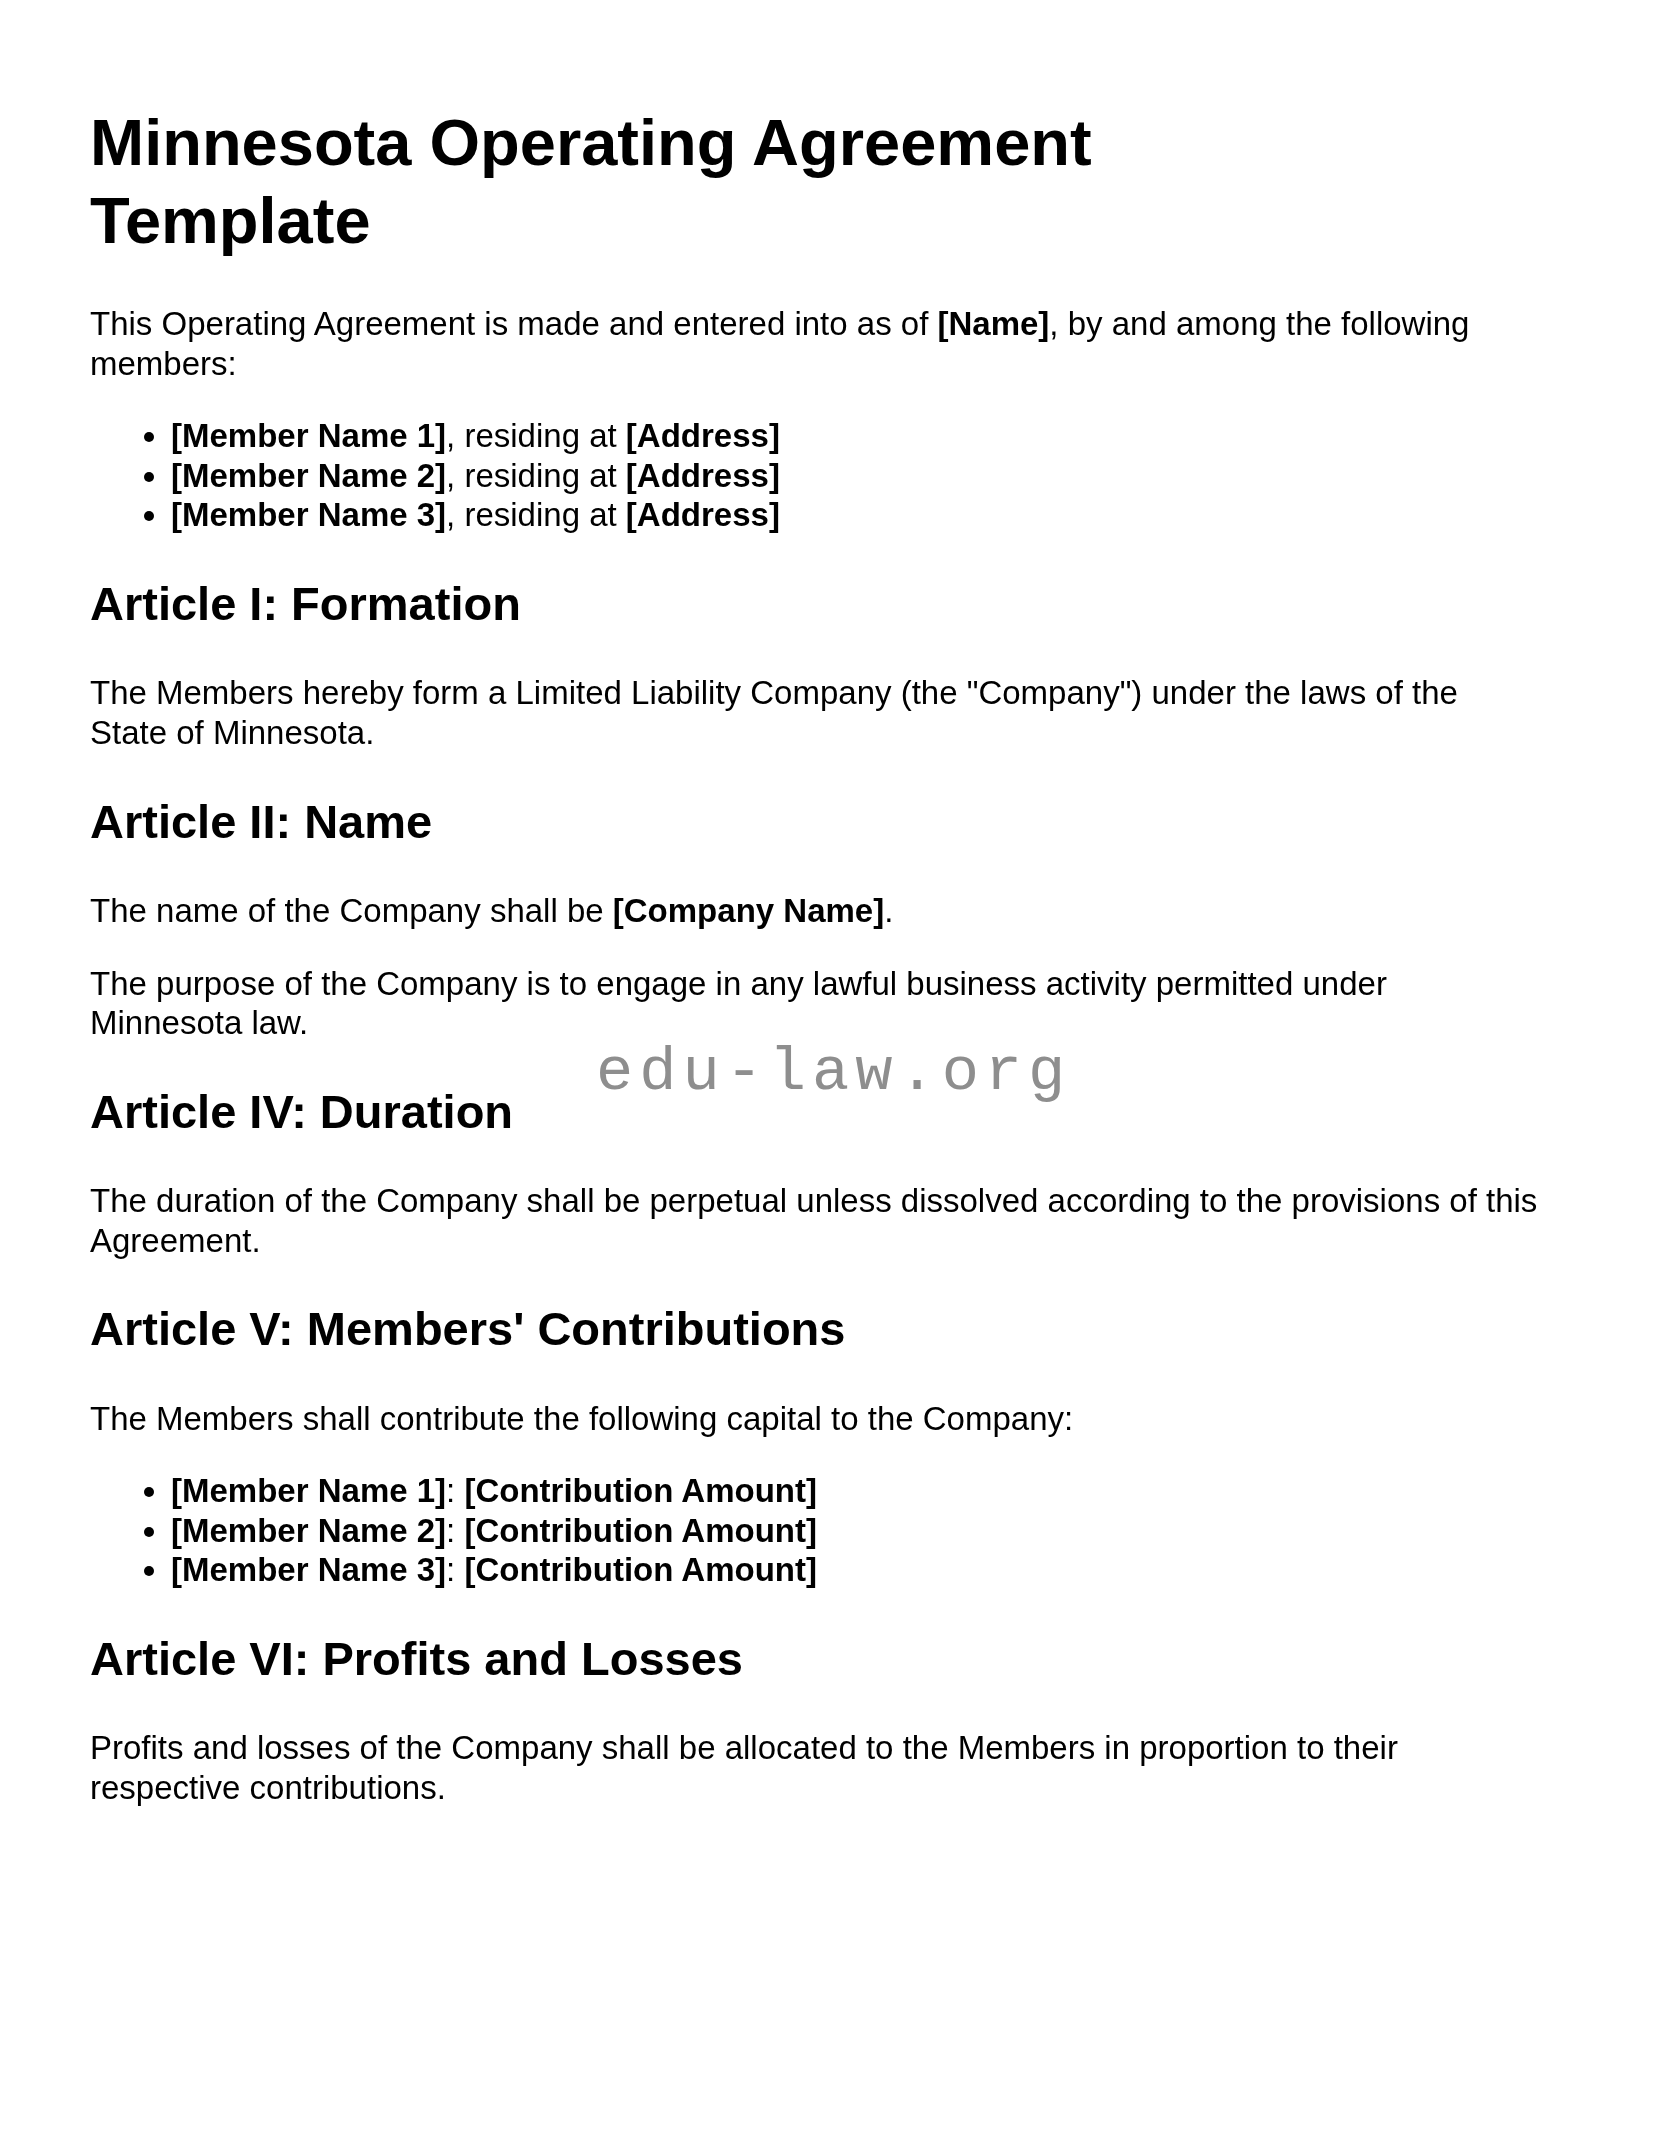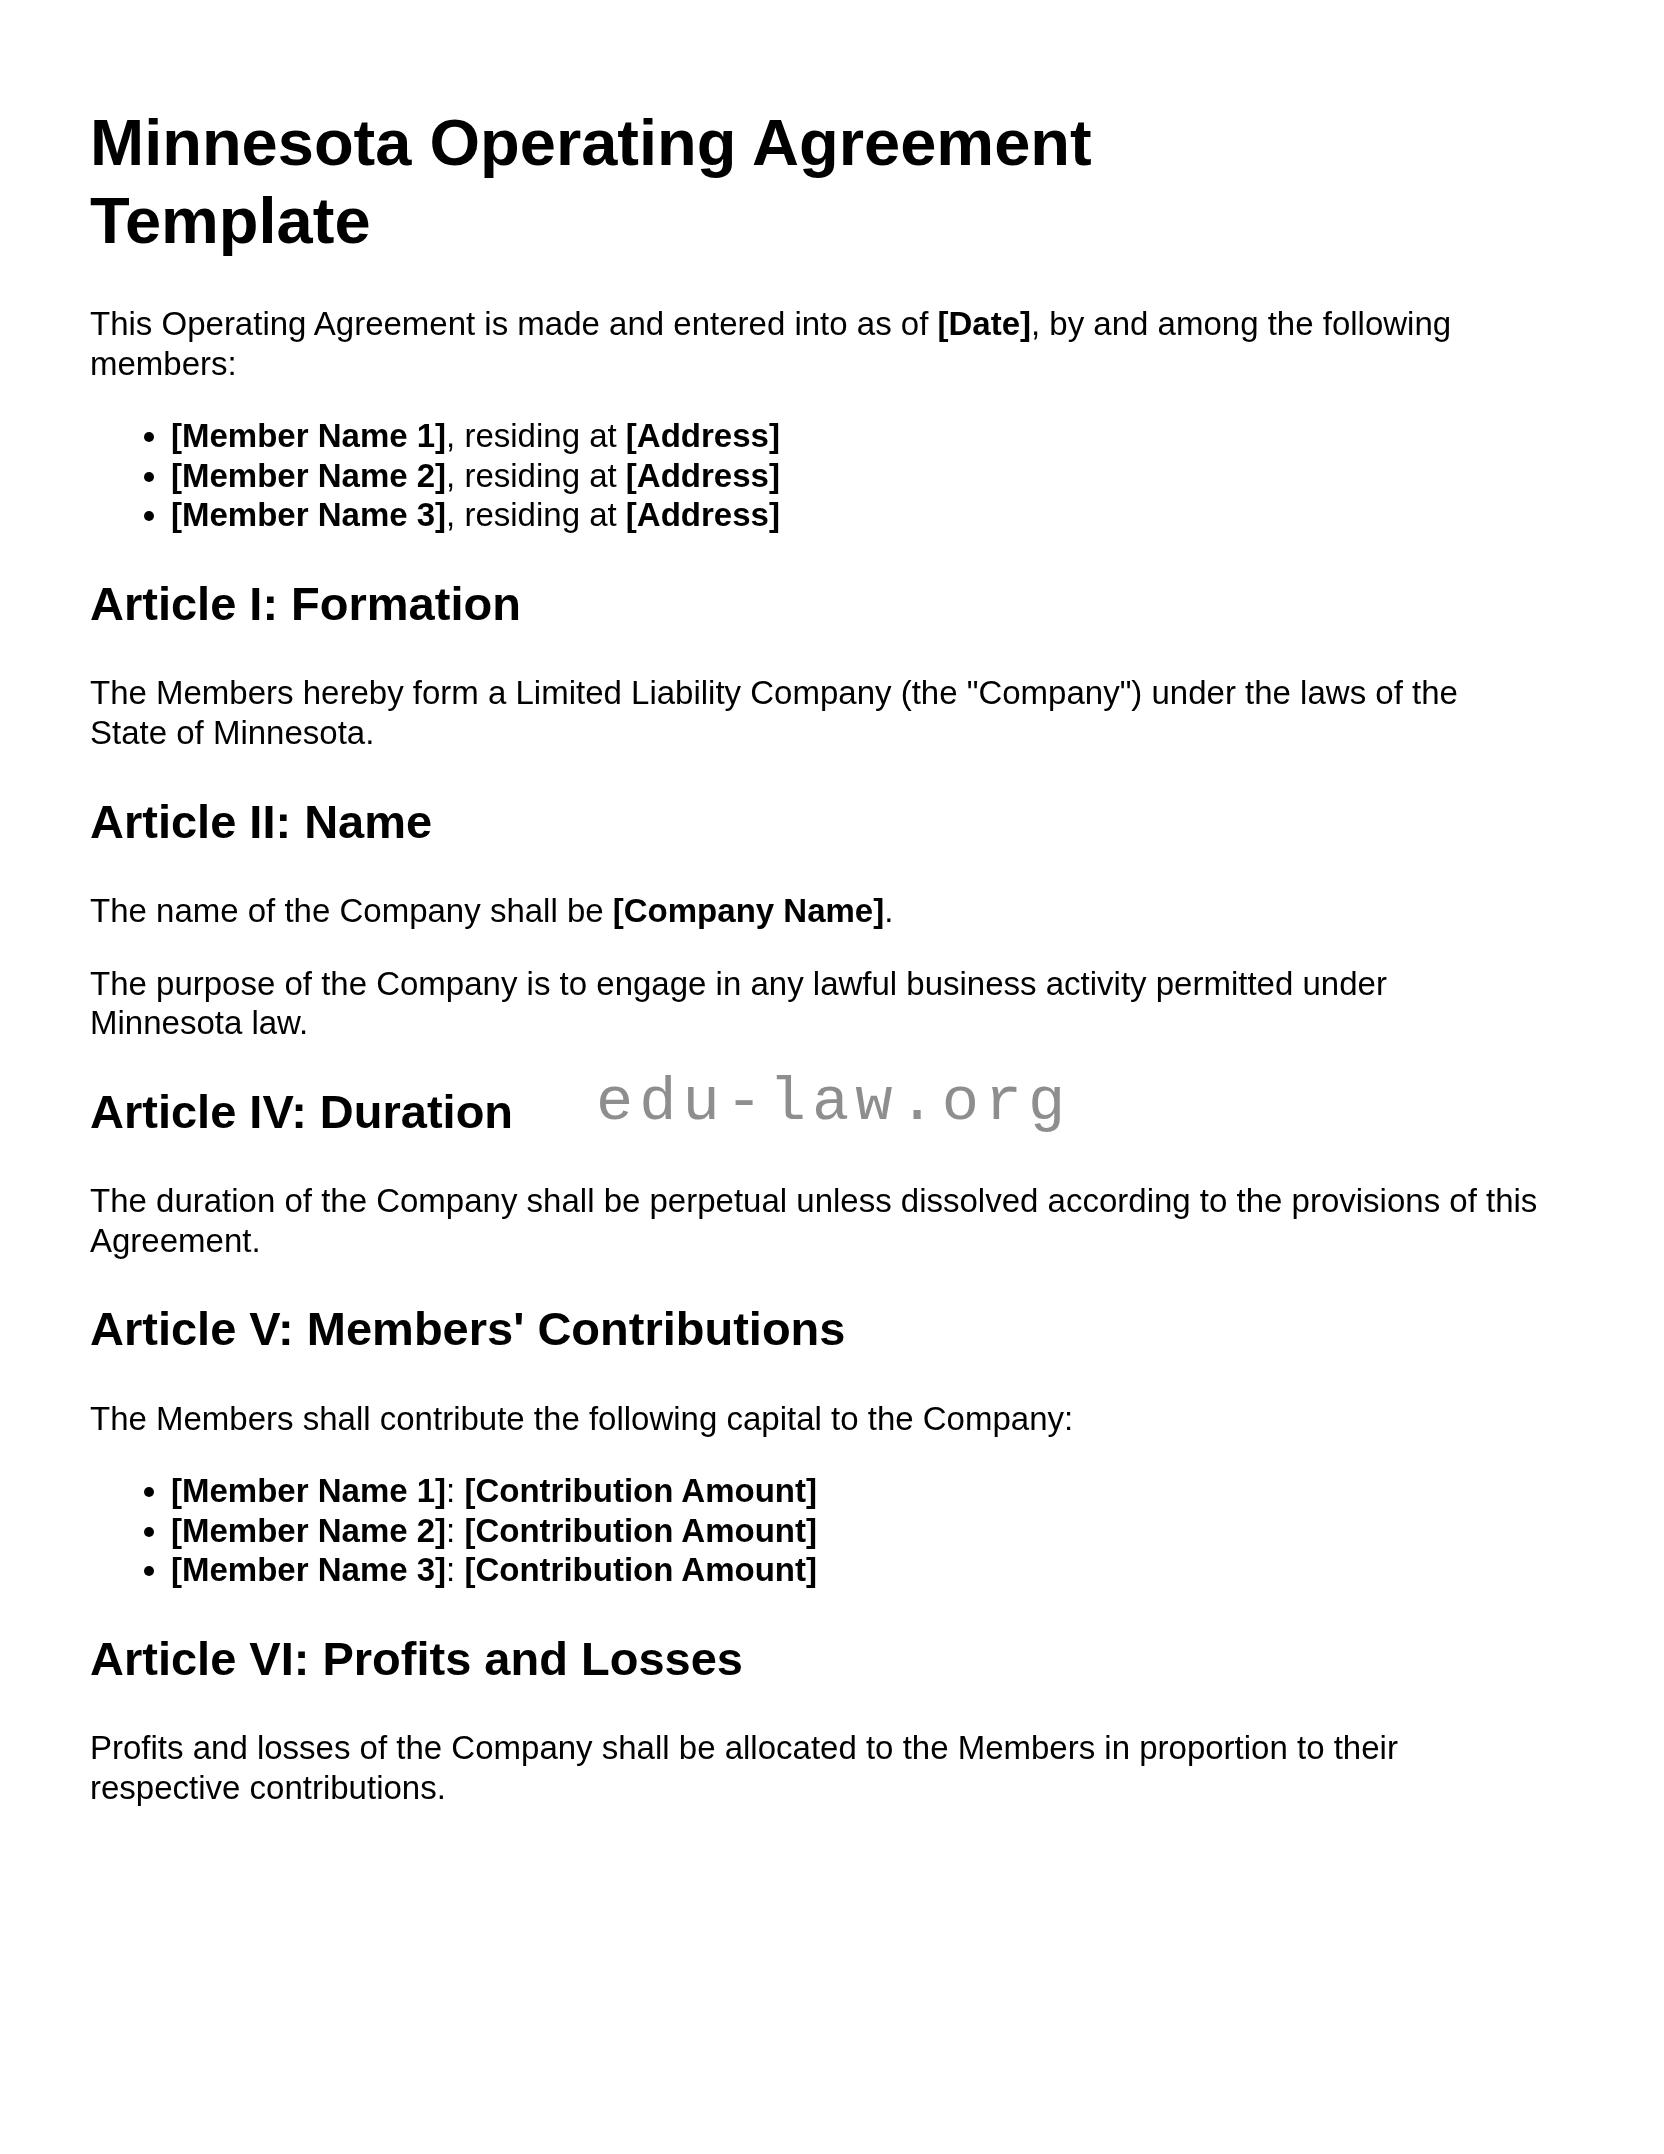--- a/index.html
+++ b/index.html
@@ -48,39 +48,39 @@
   li {
     font-size: 33px;
     line-height: 1.2;
     max-width: 1300px;
   }
   strong { font-weight: bold; }
   .watermark {
     position: absolute;
     z-index: 0;
     left: 596px;
-    top: 1072px;
+    top: 1042px;
     font-family: "Liberation Mono", monospace;
     font-size: 62px;
     line-height: 1;
     letter-spacing: 6px;
     color: #8e8e8e;
     white-space: nowrap;
   }
 </style>
 </head>
 <body>
 
 <div class="watermark">edu-law.org</div>
 
 <div class="page">
 
   <h1>Minnesota Operating Agreement Template</h1>
 
-  <p><span>This Operating Agreement is made and entered into as of </span><strong>[Date]</strong><span>, by and among the following members:</span></p>
+  <p><span>This Operating Agreement is made and entered into as of </span><strong>[Name]</strong><span>, by and among the following members:</span></p>
 
   <ul>
     <li><strong>[Member Name 1]</strong><span>, residing at </span><strong>[Address]</strong></li>
     <li><strong>[Member Name 2]</strong><span>, residing at </span><strong>[Address]</strong></li>
     <li><strong>[Member Name 3]</strong><span>, residing at </span><strong>[Address]</strong></li>
   </ul>
 
 
   <h2>Article I: Formation</h2>
   <p>The Members hereby form a Limited Liability Company (the "Company") under the laws of the State of Minnesota.</p>

